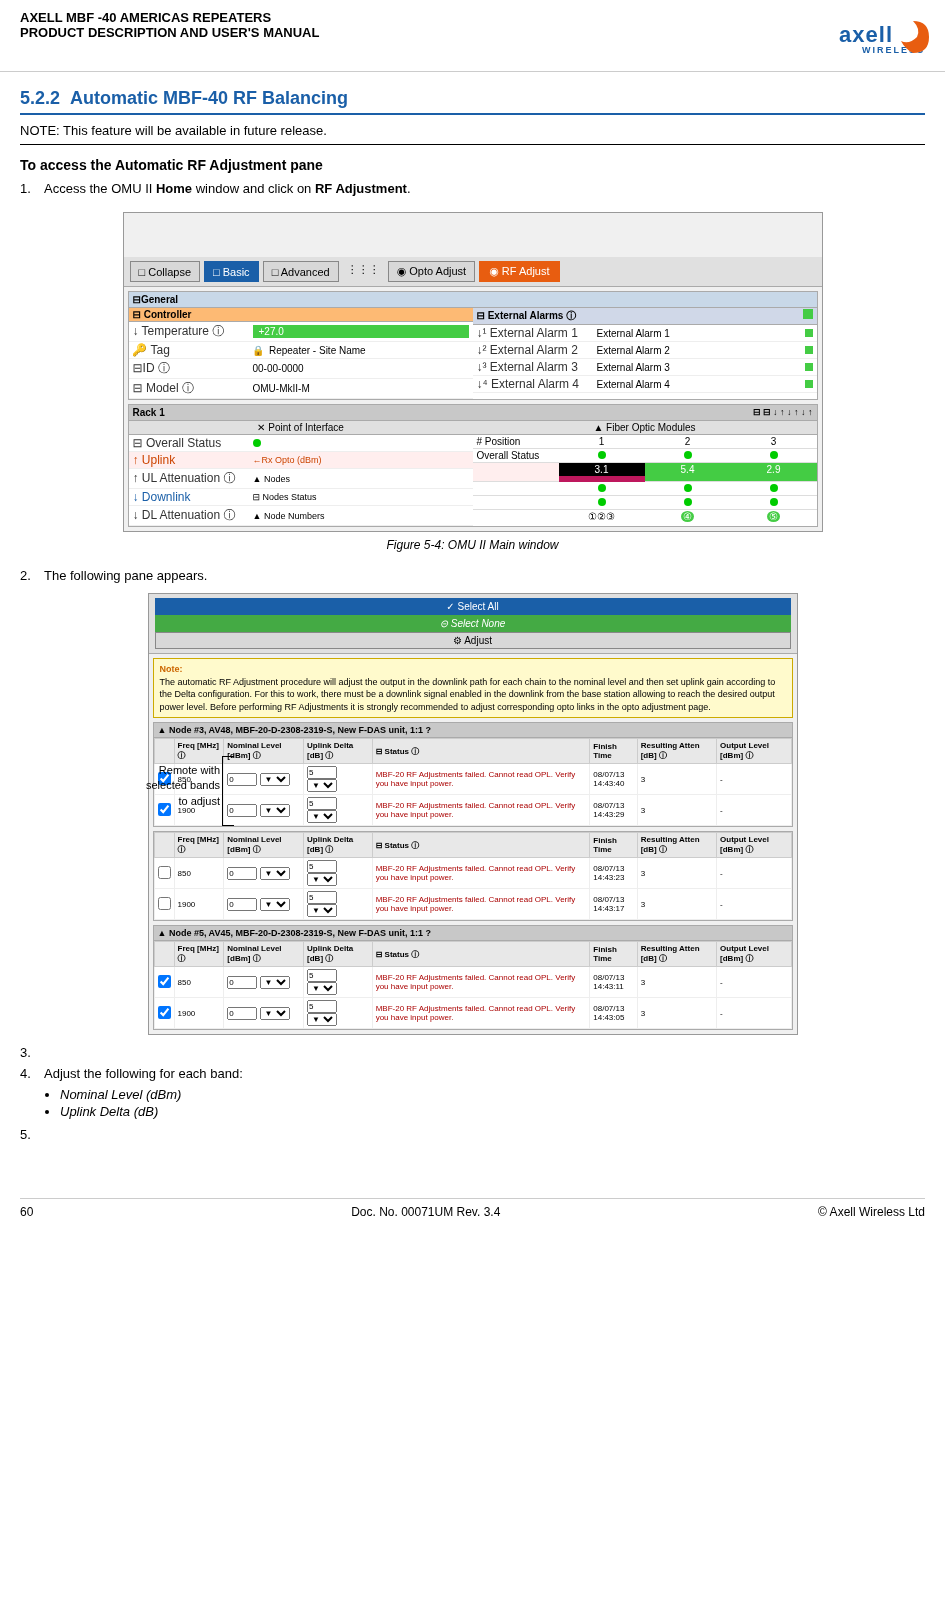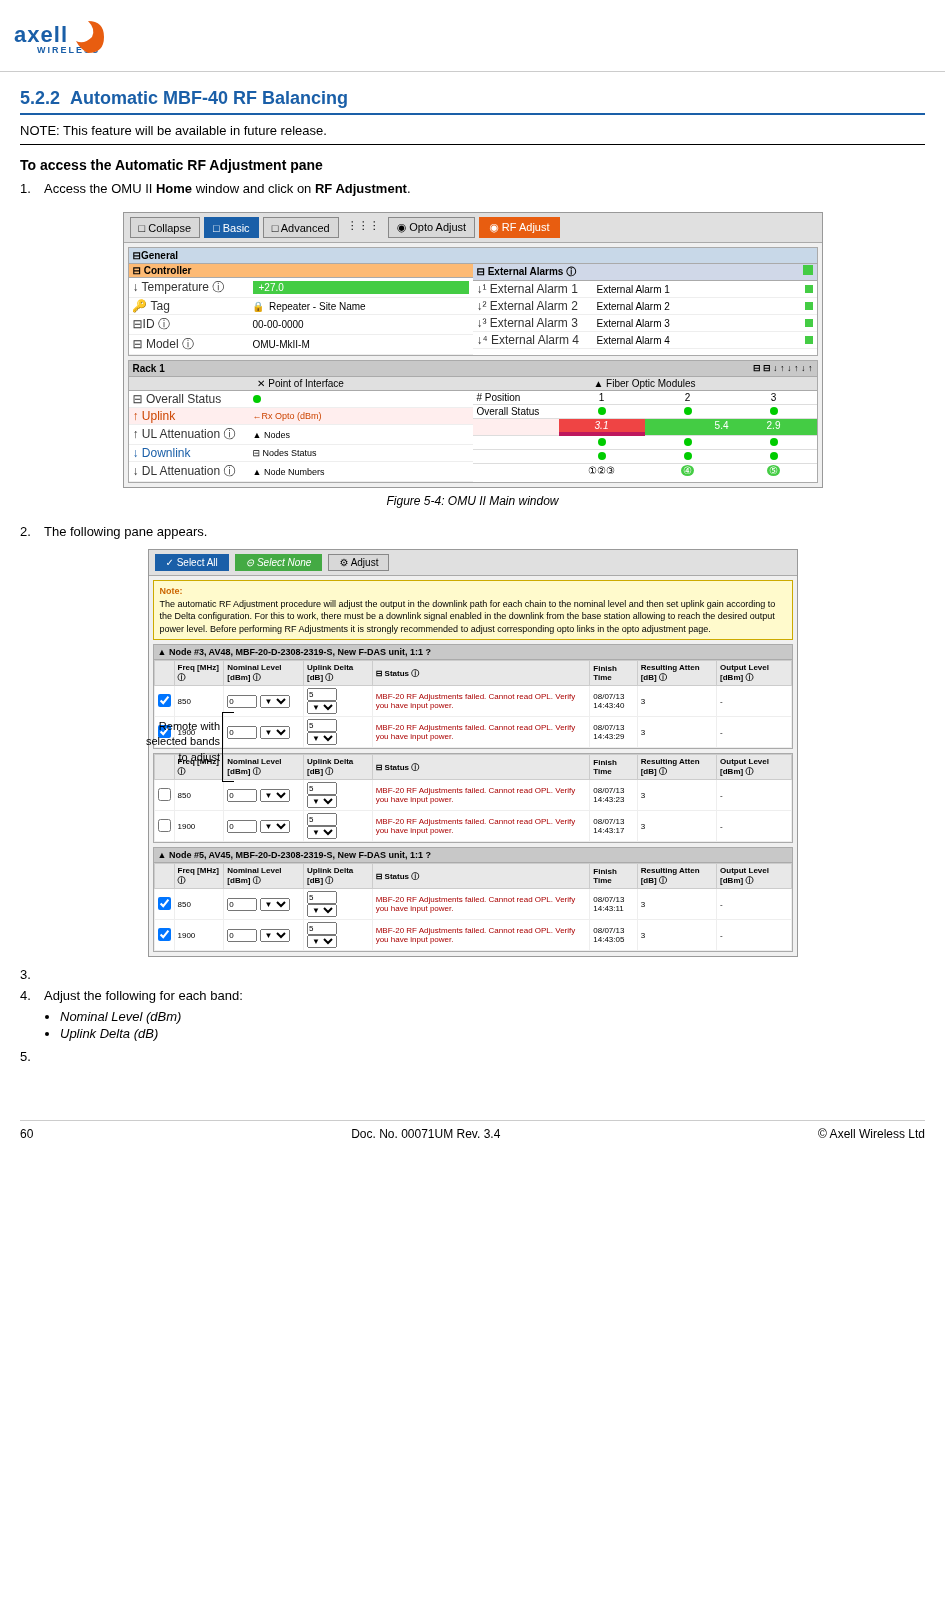--- a/index.html
+++ b/index.html
@@ -80,20 +80,21 @@
       display: inline-block;
       width: 700px;
       text-align: left;
     }
     .omu-toolbar {
       background: #e0e0e0;
       display: flex;
       gap: 4px;
       padding: 4px 6px;
       border-bottom: 1px solid #aaa;
+      margin-top: 44px;
     }
     .omu-btn {
       padding: 2px 8px;
       font-size: 11px;
       border: 1px solid #888;
       background: #d8d8d8;
       cursor: pointer;
       display: flex;
       align-items: center;
       gap: 3px;
@@ -140,24 +141,24 @@
       border: 1px solid #999;
       background: #f0f0f0;
       display: inline-block;
       width: 650px;
       text-align: left;
       font-size: 10px;
     }
     .rf-toolbar {
       background: #e0e0e0;
       display: flex;
-      gap: 6px;
       padding: 4px 6px;
       border-bottom: 1px solid #aaa;
       justify-content: flex-start;
+      flex-direction: column;
     }
     .rf-btn {
       padding: 2px 10px;
       font-size: 10px;
       border: 1px solid #888;
       background: #d8d8d8;
     }
     .rf-btn.blue { background: #1a5fa8; color: #fff; border-color: #1a5fa8; }
     .rf-btn.green { background: #44aa44; color: #fff; border-color: #44aa44; font-style: italic; }
 
@@ -222,20 +223,24 @@
       margin-bottom: 6px;
       font-size: 13px;
     }
     .step-n { min-width: 18px; }
 
   </style>
 </head>
 <body>
 
 <div class="page-header">
+  <div class="header-text-block">
+    <div class="header-title">AXELL MBF -40 AMERICAS REPEATERS</div>
+    <div class="header-subtitle">PRODUCT DESCRIPTION AND USER'S MANUAL</div>
+  </div>
   <div class="header-logo">
     <div style="display:flex;align-items:center;gap:4px;">
       <div style="font-size:22px;font-weight:bold;color:#1a5fa8;letter-spacing:1px;">axell</div>
       <div style="width:28px;height:28px;position:relative;overflow:visible;">
         <svg width="32" height="32" viewBox="0 0 32 32">
           <path d="M16,0 Q32,0 32,16 Q32,32 16,32 Q8,28 4,20 Q12,24 20,16 Q24,8 16,0Z" fill="#e85d10"></path>
         </svg>
       </div>
     </div>
     <div style="font-size:9px;color:#1a5fa8;font-weight:bold;letter-spacing:2px;margin-top:-4px;">WIRELESS</div>
@@ -368,22 +373,22 @@
               <div style="padding:1px 4px;border-bottom:1px solid #ddd;text-align:center;">3</div>
             </div>
             <div style="display:grid;grid-template-columns:1fr 1fr 1fr 1fr;font-size:10px;">
               <div style="padding:1px 4px;border-bottom:1px solid #ddd;">Overall Status</div>
               <div style="padding:1px 4px;border-bottom:1px solid #ddd;text-align:center;"><span class="dot-green"></span></div>
               <div style="padding:1px 4px;border-bottom:1px solid #ddd;text-align:center;"><span class="dot-green"></span></div>
               <div style="padding:1px 4px;border-bottom:1px solid #ddd;text-align:center;"><span class="dot-green"></span></div>
             </div>
             <div style="display:grid;grid-template-columns:1fr 1fr 1fr 1fr;font-size:10px;background:#ffeeee;">
               <div style="padding:1px 4px;border-bottom:1px solid #ddd;"></div>
-              <div style="padding:1px 2px;border-bottom:4px solid #be185d;text-align:center;background:#ef4444;color:#fff;font-style:italic;">3.1</div>
-              <div style="padding:1px 2px;border-bottom:1px solid #ddd;text-align:right;background:#44cc44;color:#fff;">5.4</div>
+              <div style="padding:1px 2px;border-bottom:6px solid #be185d;text-align:center;background:#000000;color:#fff;">3.1</div>
+              <div style="padding:1px 2px;border-bottom:1px solid #ddd;text-align:center;background:#44cc44;color:#fff;">5.4</div>
               <div style="padding:1px 2px;border-bottom:1px solid #ddd;text-align:center;background:#44cc44;color:#fff;">2.9</div>
             </div>
             <div style="display:grid;grid-template-columns:1fr 1fr 1fr 1fr;font-size:10px;">
               <div style="padding:1px 4px;border-bottom:1px solid #ddd;"></div>
               <div style="padding:1px 4px;border-bottom:1px solid #ddd;text-align:center;"><span class="dot-green"></span></div>
               <div style="padding:1px 4px;border-bottom:1px solid #ddd;text-align:center;"><span class="dot-green"></span></div>
               <div style="padding:1px 4px;border-bottom:1px solid #ddd;text-align:center;"><span class="dot-green"></span></div>
             </div>
             <div style="display:grid;grid-template-columns:1fr 1fr 1fr 1fr;font-size:10px;">
               <div style="padding:1px 4px;border-bottom:1px solid #ddd;"></div>

